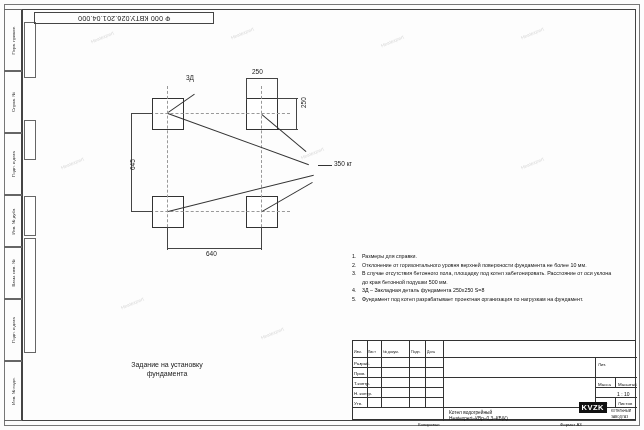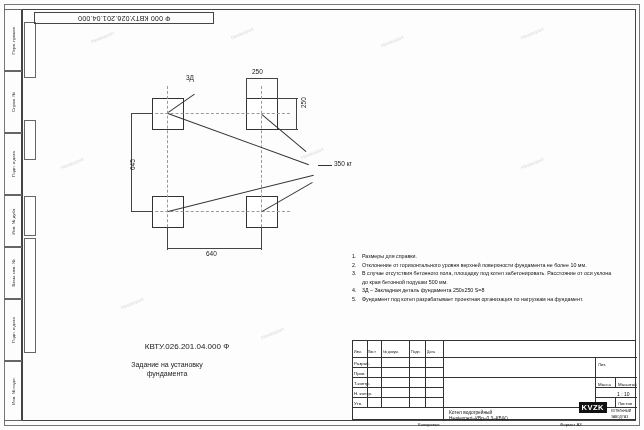--- a/index.html
+++ b/index.html
@@ -198,21 +198,20 @@
     <div class="tbtxt" style="left:245px;top:60px;">Лист</div>
     <div class="tbtxt" style="left:265px;top:60px;">Листов</div>
 
     <div class="tbtxt" style="left:96px;top:69px;font-size:4.8px;">Котел водогрейный</div>
     <div class="tbtxt" style="left:96px;top:75px;font-size:4.8px;">Heatexpert–КВр–0,3–КБ(К)</div>
     <div class="tbtxt" style="left:258px;top:68px;font-size:3.2px;">КОТЕЛЬНЫЙ</div>
     <div class="tbtxt" style="left:258px;top:74px;font-size:3.2px;">ЗАВОД ГАЗ</div>
     <div class="logo" style="right:28px;bottom:6px;">KVZK</div>
   </div>
 
-  <div class="desig">КВТУ.026.201.04.000 Ф</div>
   <div class="tname">
     <div>Задание на установку</div>
     <div>фундамента</div>
   </div>
 
   <div class="footer-txt" style="left:418px;top:422px;">Копировал</div>
   <div class="footer-txt" style="left:560px;top:422px;">Формат А3</div>
 
 </div>
 

